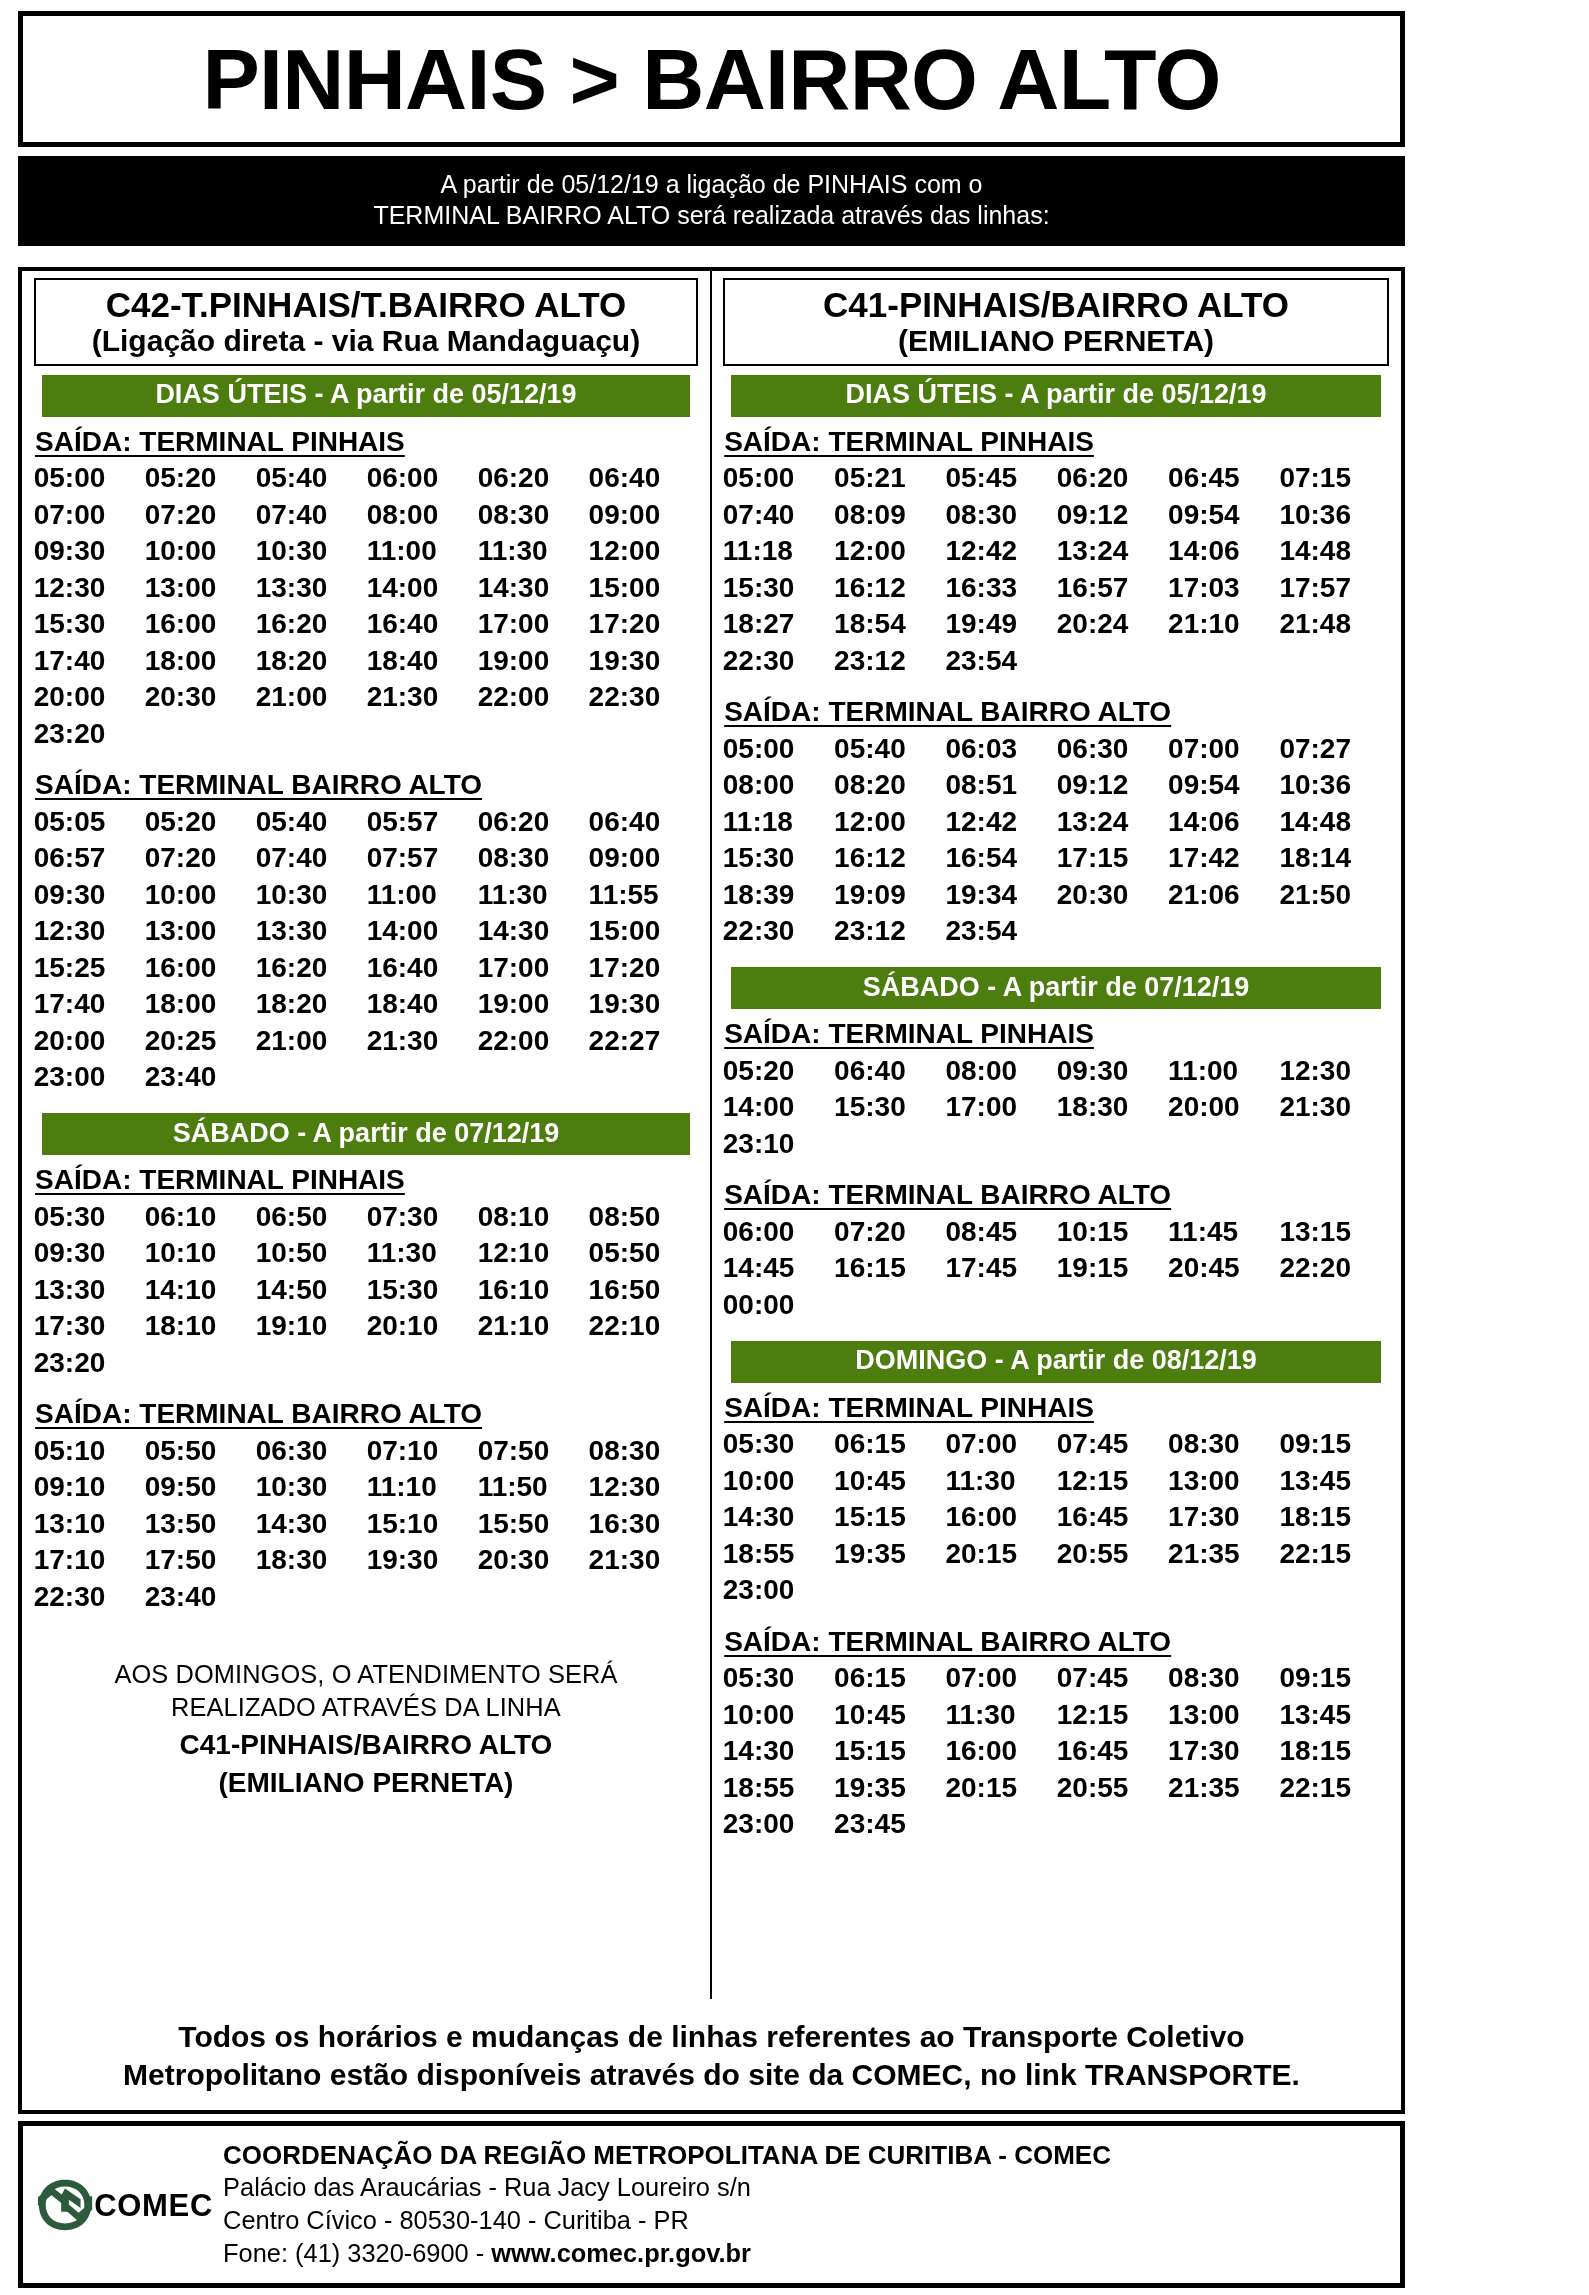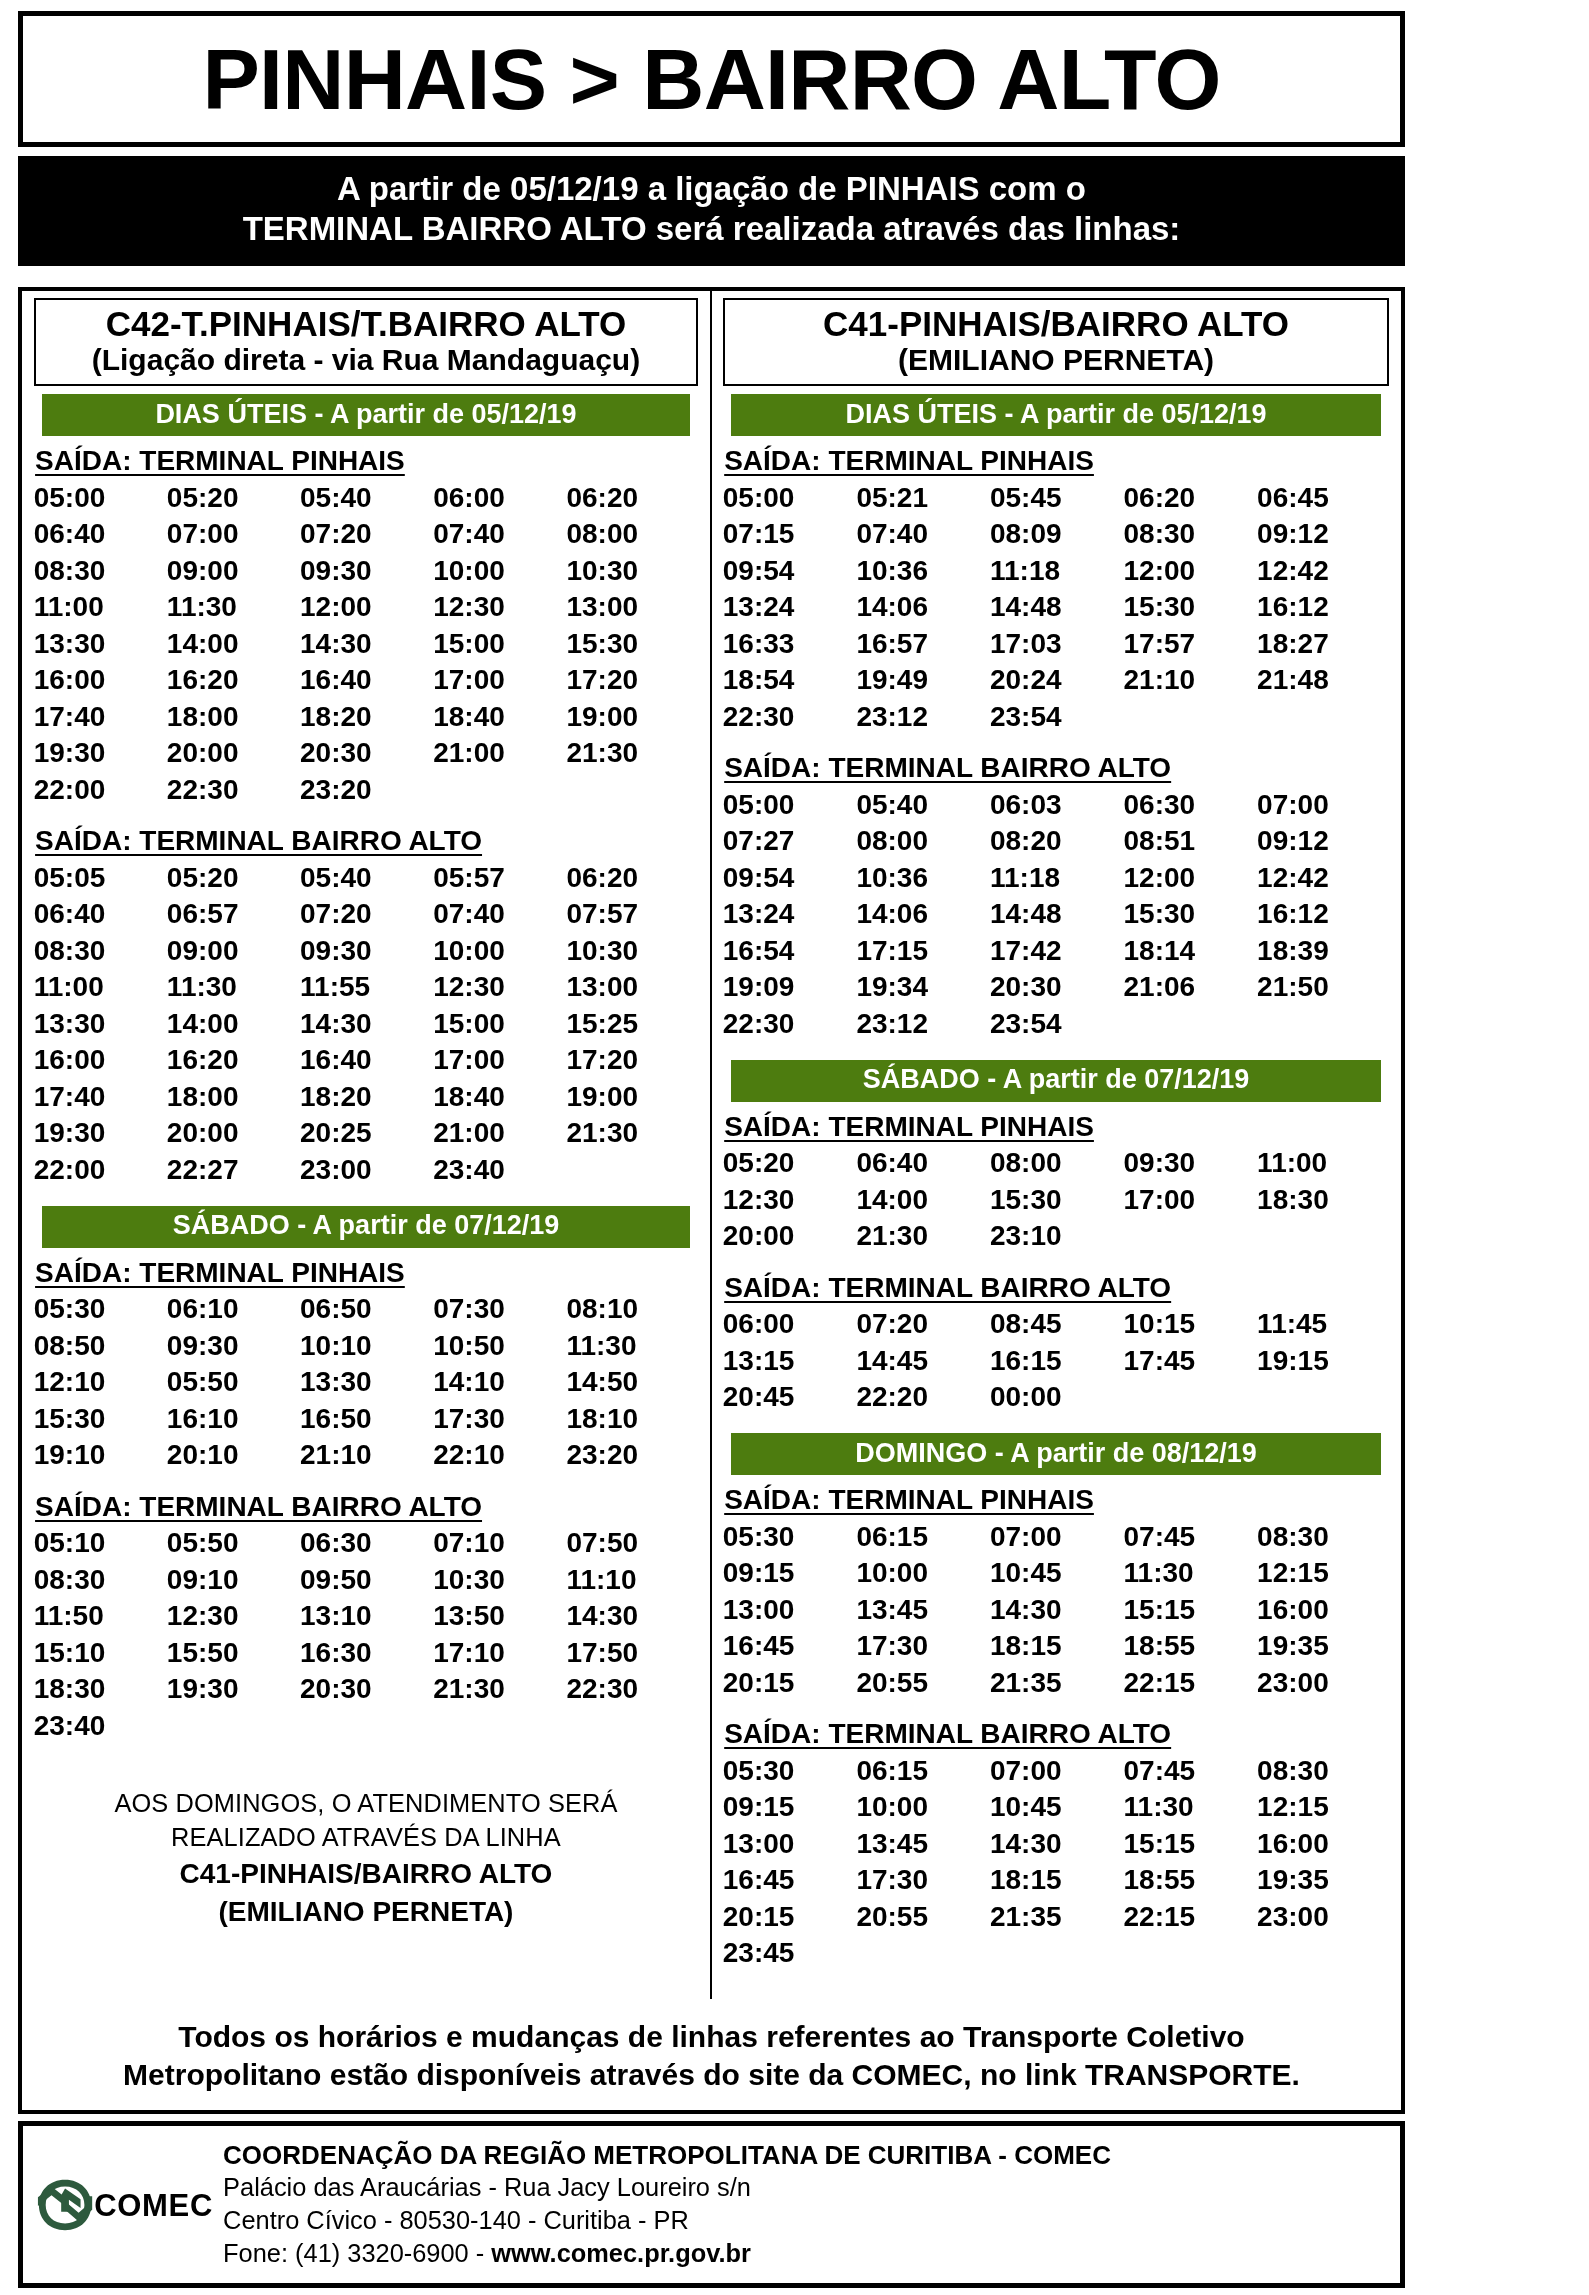--- a/index.html
+++ b/index.html
@@ -42,22 +42,22 @@
   .intro-strip {
     margin-top: 8.5px;
     background: #000;
     color: #fff;
     border: 2.8px solid #000;
     padding: 11.3px 7px 14px 7px;
     text-align: center;
     flex: 0 0 auto;
   }
   .intro-line {
-    font-size: 33px;
-    font-weight: bold;
+    font-size: 25px;
+    font-weight: normal;
     line-height: 1.22;
     white-space: nowrap;
   }
 
   
   .frame {
     margin-top: 21px;
     border: 4.2px solid #000;
     flex: 1 1 auto;
     display: flex;
@@ -115,21 +115,21 @@
     font-size: 28px;
     font-weight: bold;
     text-decoration: underline;
     text-underline-offset: 3.5px;
     margin: 0 0 2.8px 1.4px;
     line-height: 1.1;
     white-space: nowrap;
   }
   .times {
     display: grid;
-    grid-template-columns: repeat(5, 1fr);
+    grid-template-columns: repeat(6, 1fr);
     column-gap: 1.4px;
     row-gap: 0.7px;
     margin-bottom: 18.4px;
   }
   .time {
     font-size: 28px;
     font-weight: bold;
     line-height: 1.28;
     white-space: nowrap;
   }

